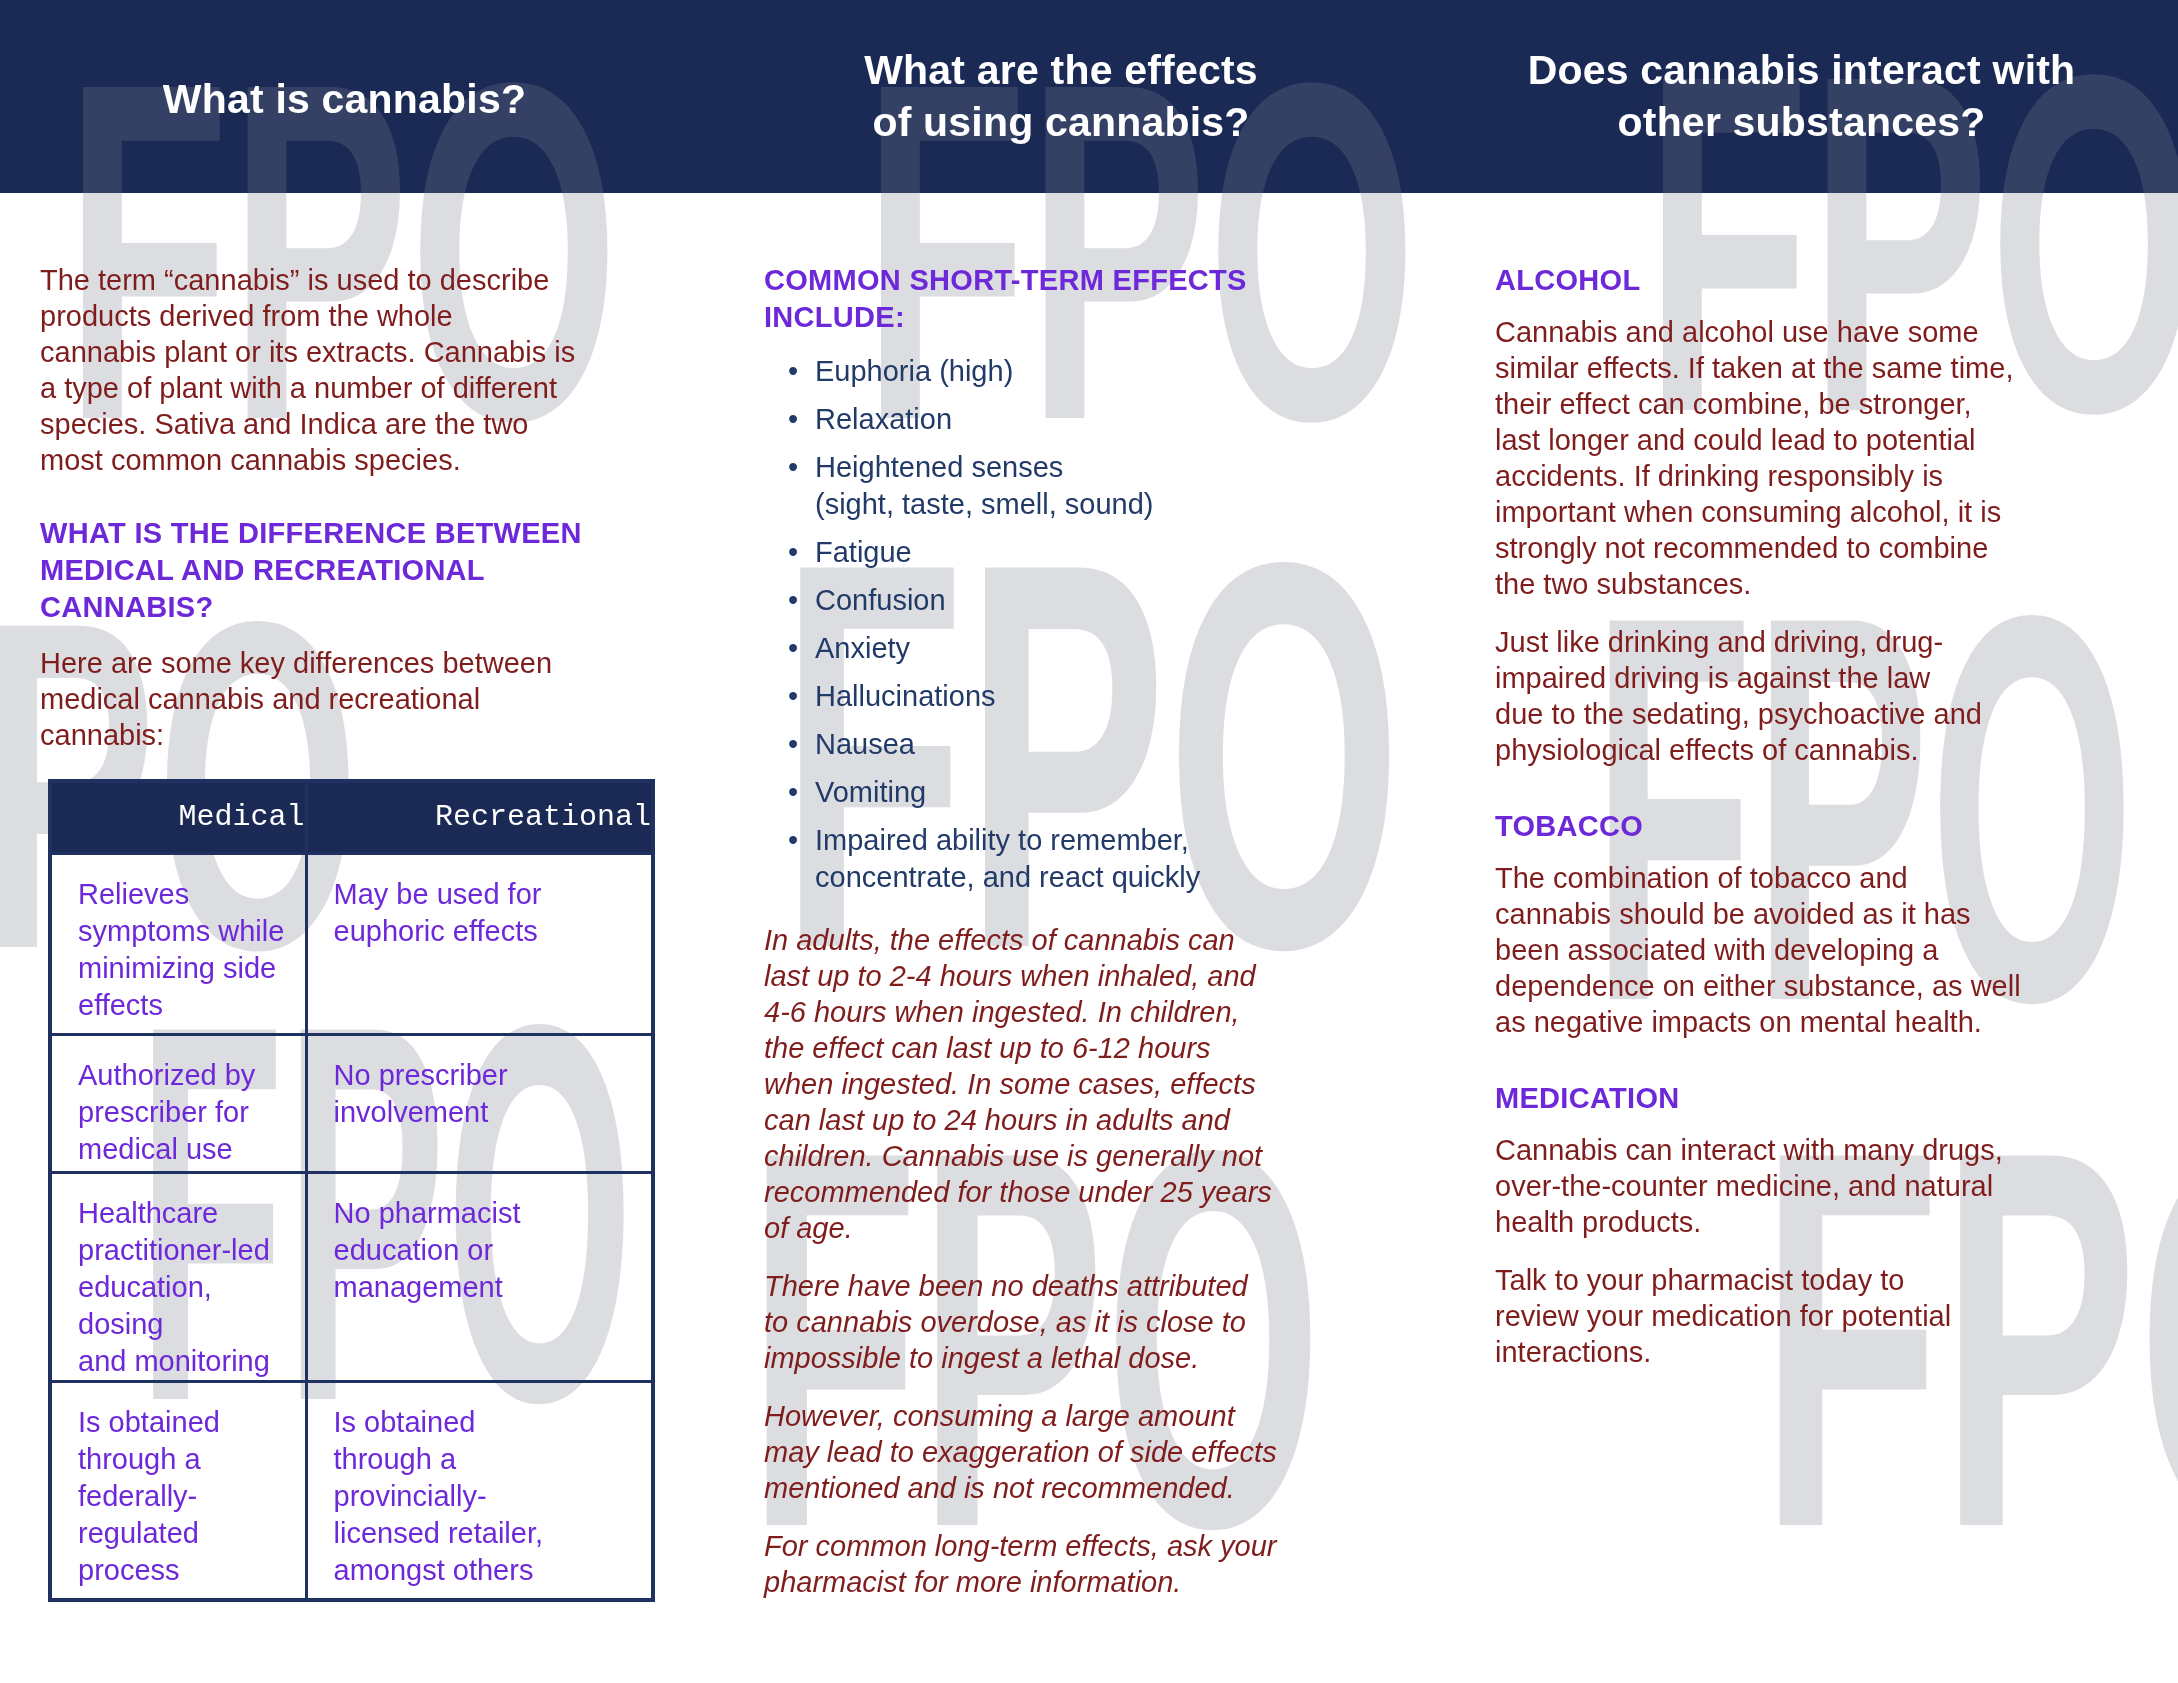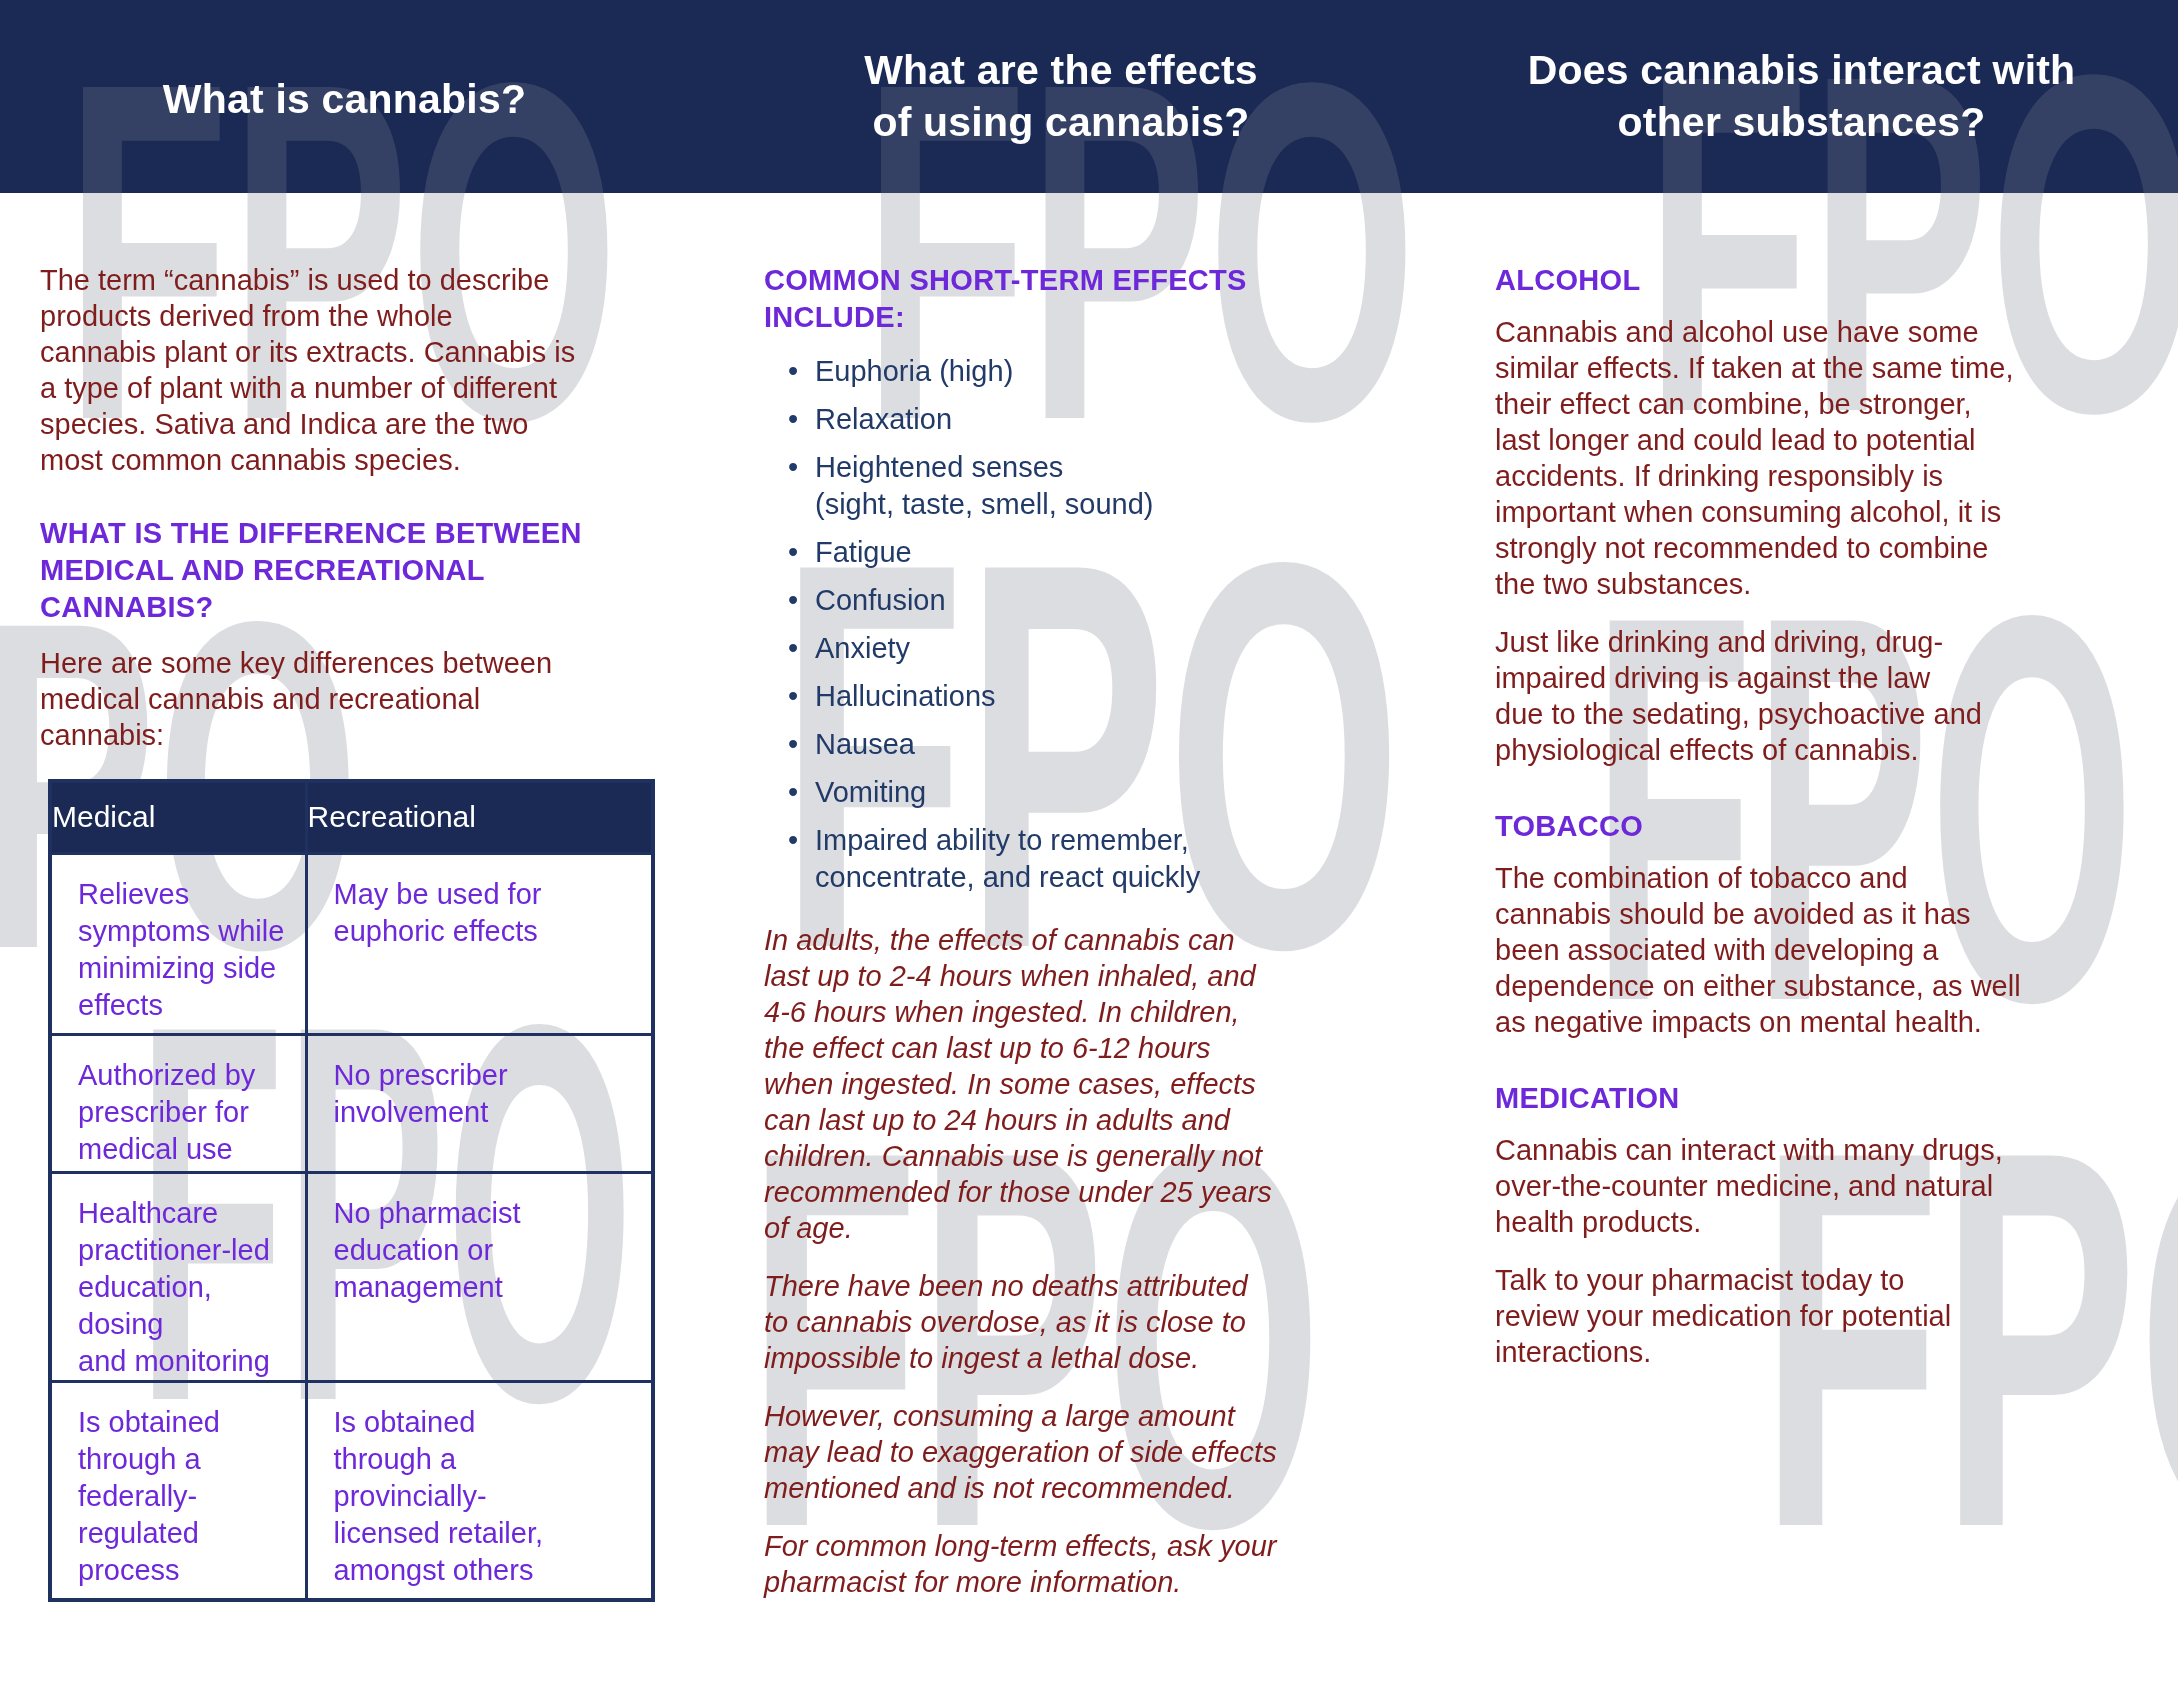--- a/index.html
+++ b/index.html
@@ -85,22 +85,23 @@
   table.compare, table.compare td, table.compare th {
     border:3px solid #1f3160;
   }
   table.compare { border-width:4px; }
   table.compare th {
     background:#1b2a55;
     color:#ffffff;
     font-weight:400;
     font-size:30px;
     height:72px;
-    text-align:left;
+    text-align:right;
     vertical-align:middle;
+    font-family:Liberation Mono, monospace;
   }
   table.compare col.c1 { width:256px; }
   table.compare col.c2 { width:347px; }
   table.compare td {
     vertical-align:top;
     padding:21px 14px 0 26px;
     font-size:29px;
     line-height:37px;
     color:#6d28d9;
   }

